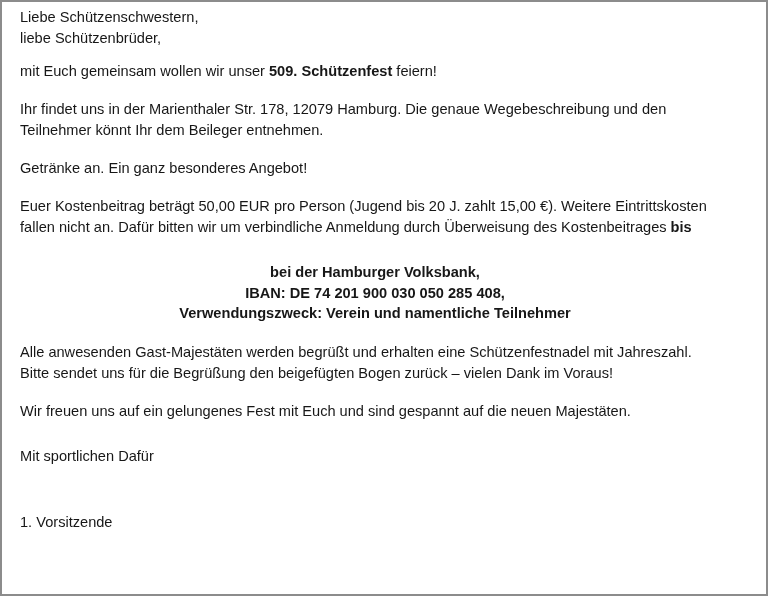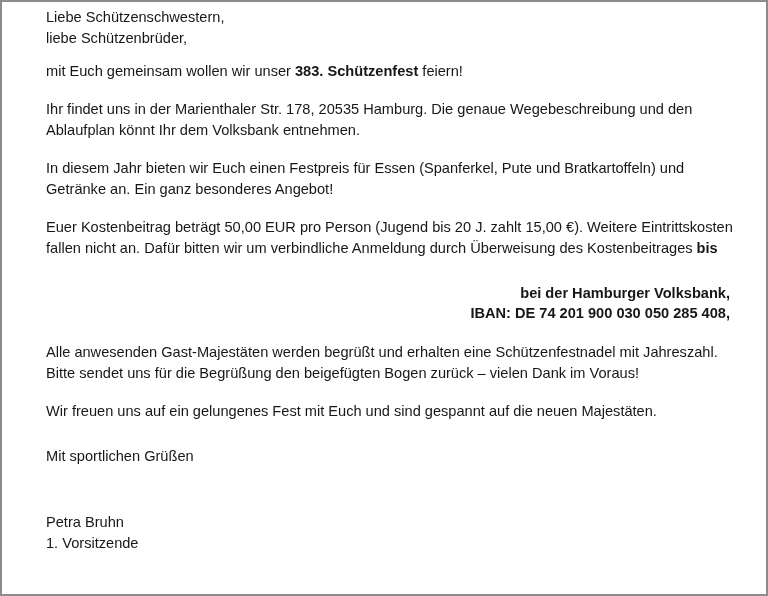--- a/index.html
+++ b/index.html
@@ -6,72 +6,71 @@
     margin: 0;
     padding: 0;
     background: #ffffff;
   }
   .page {
     box-sizing: border-box;
     width: 768px;
     height: 596px;
     background: #ffffff;
     border: 2px solid #8c8c8c;
-    padding: 5px 36px 0 44px;
+    padding: 5px 36px 0 18px;
     overflow: hidden;
     font-family: "Liberation Sans", sans-serif;
     font-size: 14.6px;
     line-height: 20.8px;
     color: #171717;
   }
   .para { margin: 0 0 17.5px 0; }
-  .para.align-center { text-align: right; margin-top: 24px; }
+  .para.align-center { text-align: center; margin-top: 24px; }
   .para.gap-sm  { margin-bottom: 12px; }
   .para.gap-md  { margin-bottom: 17.5px; }
   .para.gap-xs  { margin-bottom: 24px; }
   .para.gap-xl  { margin-bottom: 46px; }
   .para.gap-none { margin-bottom: 0; }
   .line { white-space: nowrap; }
   .run { font-weight: normal; }
   .run.bold { font-weight: bold; }
 </style>
 </head>
 <body>
 
 <div class="page" style="background: rgb(255, 255, 255); border-color: rgb(140, 140, 140); color: rgb(23, 23, 23);">
     <div class="para gap-sm">
       <div class="line"><span class="run">Liebe Schützenschwestern,</span></div>
       <div class="line"><span class="run">liebe Schützenbrüder,</span></div>
     </div>
     <div class="para gap-md">
-      <div class="line"><span class="run">mit Euch gemeinsam wollen wir unser </span><span class="run bold">383. Schützenfest</span><span class="run"> feiern!</span></div>
+      <div class="line"><span class="run">mit Euch gemeinsam wollen wir unser </span><span class="run bold">509. Schützenfest</span><span class="run"> feiern!</span></div>
     </div>
     <div class="para gap-md">
-      <div class="line"><span class="run">Ihr findet uns in der Marienthaler Str. 178, 20535 Hamburg. Die genaue Wegebeschreibung und den</span></div>
-      <div class="line"><span class="run">Ablaufplan könnt Ihr dem Volksbank entnehmen.</span></div>
+      <div class="line"><span class="run">Ihr findet uns in der Marienthaler Str. 178, 12079 Hamburg. Die genaue Wegebeschreibung und den</span></div>
+      <div class="line"><span class="run">Teilnehmer könnt Ihr dem Beileger entnehmen.</span></div>
     </div>
     <div class="para gap-md">
-      <div class="line"><span class="run">In diesem Jahr bieten wir Euch einen Festpreis für Essen (Spanferkel, Pute und Bratkartoffeln) und</span></div>
       <div class="line"><span class="run">Getränke an. Ein ganz besonderes Angebot!</span></div>
     </div>
     <div class="para gap-md">
       <div class="line"><span class="run">Euer Kostenbeitrag beträgt 50,00 EUR pro Person (Jugend bis 20 J. zahlt 15,00 €). Weitere Eintrittskosten</span></div>
       <div class="line"><span class="run">fallen nicht an. Dafür bitten wir um verbindliche Anmeldung durch Überweisung des Kostenbeitrages </span><span class="run bold">bis</span></div>
     </div>
     <div class="para gap-md align-center">
       <div class="line"><span class="run bold">bei der Hamburger Volksbank,</span></div>
       <div class="line"><span class="run bold">IBAN: DE 74 201 900 030 050 285 408,</span></div>
+      <div class="line"><span class="run bold">Verwendungszweck: Verein und namentliche Teilnehmer</span></div>
     </div>
     <div class="para gap-md">
       <div class="line"><span class="run">Alle anwesenden Gast-Majestäten werden begrüßt und erhalten eine Schützenfestnadel mit Jahreszahl.</span></div>
       <div class="line"><span class="run">Bitte sendet uns für die Begrüßung den beigefügten Bogen zurück – vielen Dank im Voraus!</span></div>
     </div>
     <div class="para gap-xs">
       <div class="line"><span class="run">Wir freuen uns auf ein gelungenes Fest mit Euch und sind gespannt auf die neuen Majestäten.</span></div>
     </div>
     <div class="para gap-xl">
-      <div class="line"><span class="run">Mit sportlichen Grüßen</span></div>
+      <div class="line"><span class="run">Mit sportlichen Dafür</span></div>
     </div>
     <div class="para gap-none">
-      <div class="line"><span class="run">Petra Bruhn</span></div>
       <div class="line"><span class="run">1. Vorsitzende</span></div>
     </div>
   </div>
 
 </body></html>

